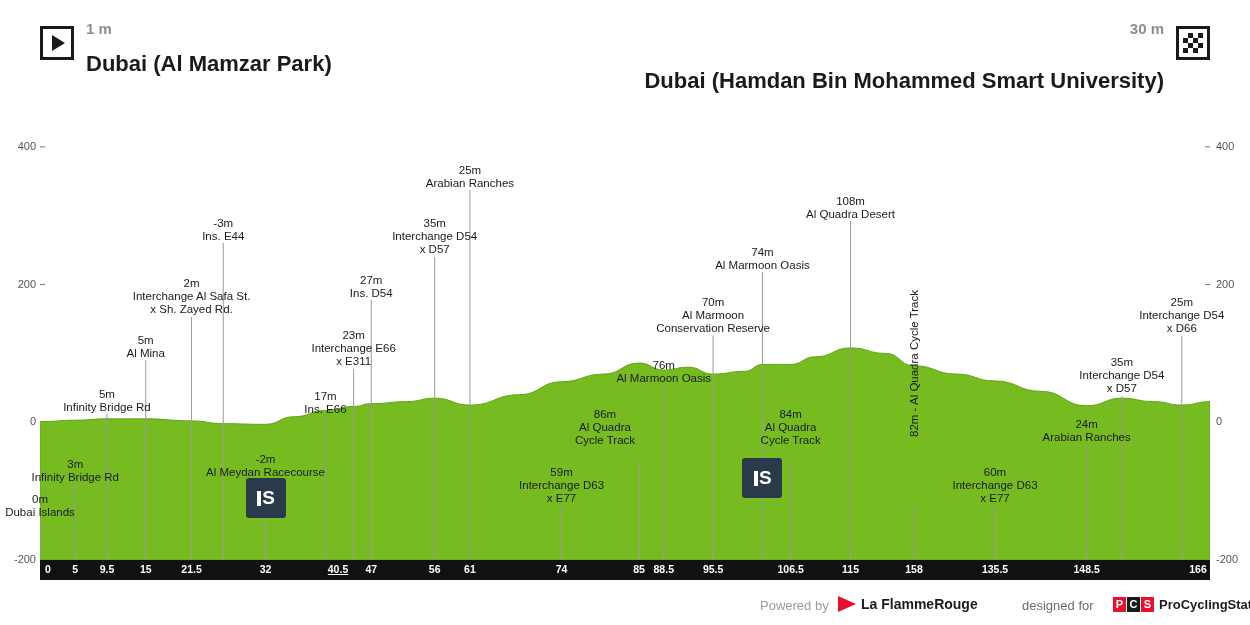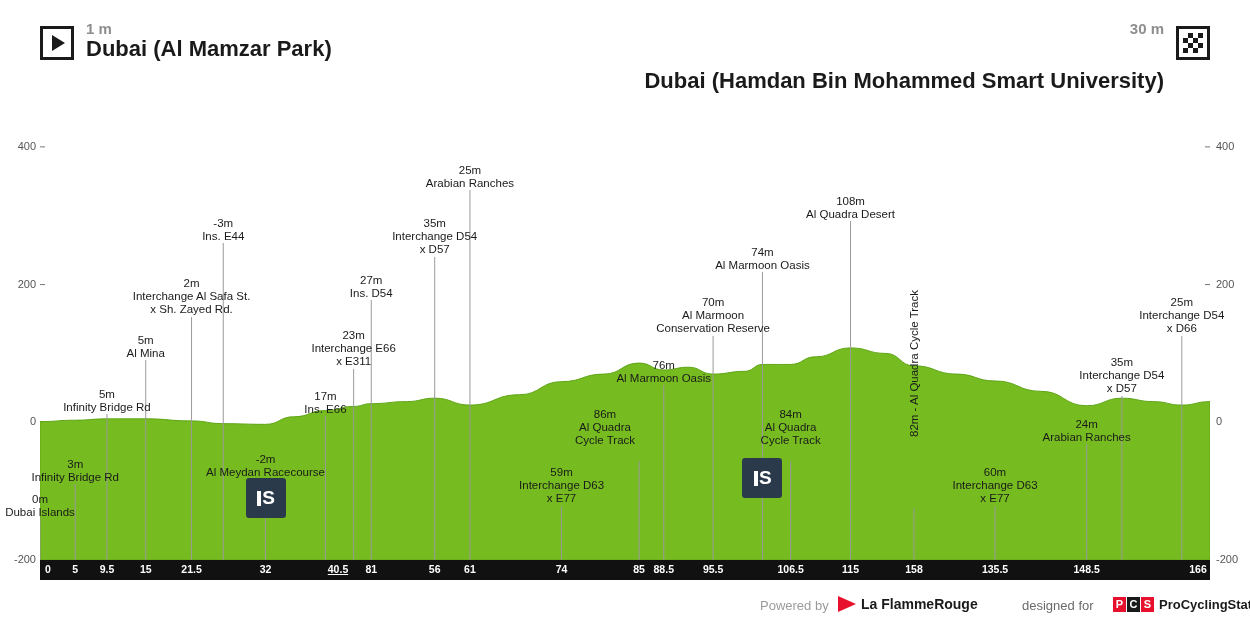--- a/index.html
+++ b/index.html
@@ -59,21 +59,21 @@
     font-size: 15px; font-weight: bold; color: #8e8e8e;
   }
   .finish-alt {
     position: absolute;
     right: 86px; top: 20px;
     font-size: 15px; font-weight: bold; color: #8e8e8e;
     text-align: right;
   }
   .start-name {
     position: absolute;
-    left: 86px; top: 36px;
+    left: 86px; top: 51px;
     font-size: 22px; font-weight: bold; color: #1a1a1a;
     white-space: nowrap;
   }
   .finish-name {
     position: absolute;
     right: 86px; top: 36px;
     font-size: 22px; font-weight: bold; color: #1a1a1a;
     white-space: nowrap;
     text-align: right;
     margin-top: 32px;
@@ -355,21 +355,21 @@
 
   <div class="kmbar">
     <div id="km-white">
         <div class="kmlabel-in" style="left: 8px;">0</div>
         <div class="kmlabel-in" style="left: 35.241px;">5</div>
         <div class="kmlabel-in" style="left: 66.9578px;">9.5</div>
         <div class="kmlabel-in" style="left: 105.723px;">15</div>
         <div class="kmlabel-in" style="left: 151.536px;">21.5</div>
         <div class="kmlabel-in" style="left: 225.542px;">32</div>
         <div class="kmlabel-in" style="left: 298px; text-decoration: underline;">40.5</div>
-        <div class="kmlabel-in" style="left: 331.265px;">81</div>
+        <div class="kmlabel-in" style="left: 331.265px;">47</div>
         <div class="kmlabel-in" style="left: 394.699px;">56</div>
         <div class="kmlabel-in" style="left: 429.94px;">61</div>
         <div class="kmlabel-in" style="left: 521.566px;">74</div>
         <div class="kmlabel-in" style="left: 599.096px;">85</div>
         <div class="kmlabel-in" style="left: 623.765px;">88.5</div>
         <div class="kmlabel-in" style="left: 673.102px;">95.5</div>
         <div class="kmlabel-in" style="left: 750.633px;">106.5</div>
         <div class="kmlabel-in" style="left: 810.542px;">115</div>
         <div class="kmlabel-in" style="left: 873.976px;">158</div>
         <div class="kmlabel-in" style="left: 955.03px;">135.5</div>

